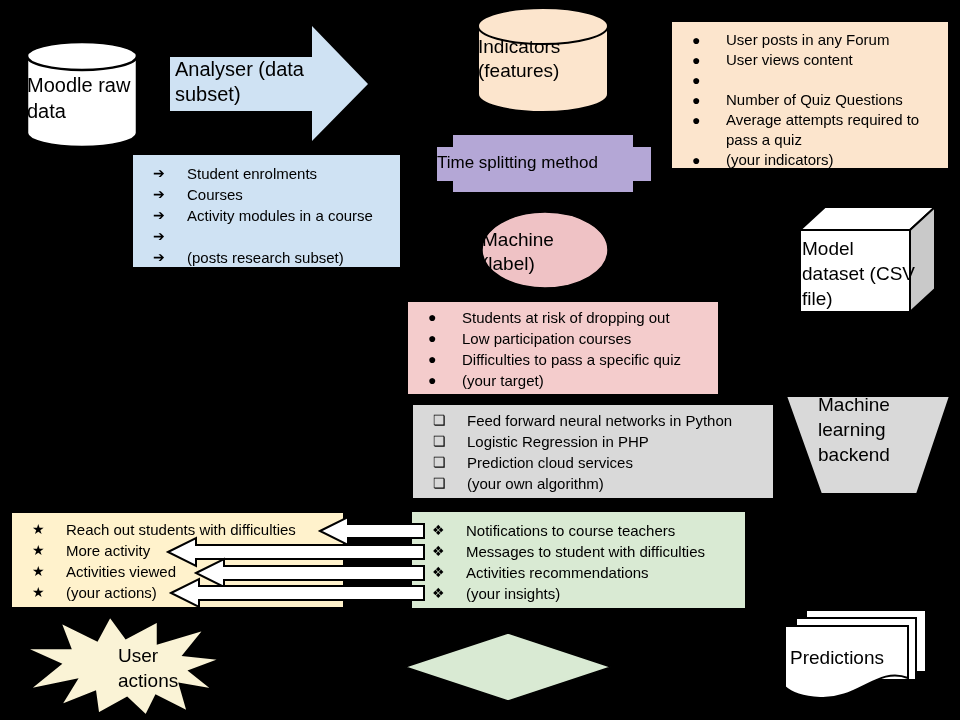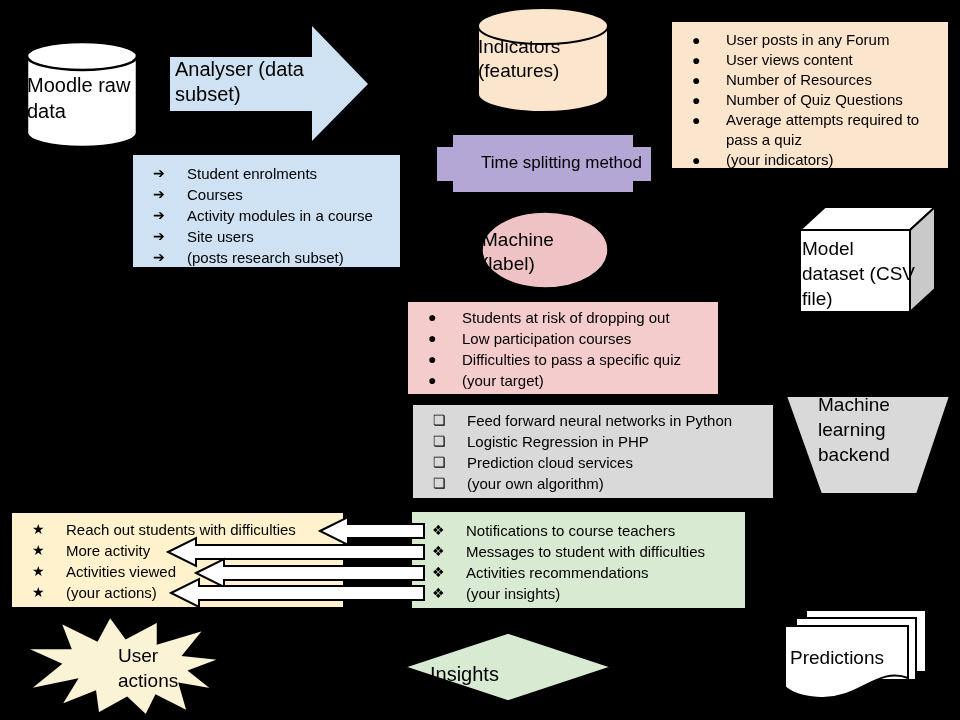--- a/index.html
+++ b/index.html
@@ -14,45 +14,44 @@
   .list-peach{left:672px;top:22px;width:276px;height:146px;background:#fce5cd;}
   .list-peach .row{line-height:20px;}
   .list-blue{left:133px;top:155px;width:267px;height:112px;background:#cfe2f3;}
   .list-pink{left:408px;top:302px;width:310px;height:92px;background:#f4cccc;padding-top:5px;}
   .list-gray{left:413px;top:405px;width:360px;height:93px;background:#d9d9d9;padding-top:5px;}
   .list-green{left:412px;top:512px;width:333px;height:96px;background:#d9ead3;}
   .list-yellow{left:12px;top:513px;width:331px;height:94px;background:#fff2cc;padding-top:6px;}
   .lbl-moodle{left:27px;top:72px;width:110px;font-size:20px;line-height:26px;}
   .lbl-analyser{left:175px;top:57px;width:160px;font-size:20px;line-height:25px;}
   .lbl-indicators{left:478px;top:35px;width:130px;line-height:24px;}
-  .lbl-timesplit{left:437px;top:153px;width:214px;font-size:17px;line-height:20px;padding-left:44px;}
+  .lbl-timesplit{left:437px;top:153px;width:214px;font-size:17px;line-height:20px;}
   .lbl-target{left:482px;top:228px;width:126px;line-height:24px;}
   .lbl-cube{left:802px;top:236px;width:118px;line-height:25px;}
   .lbl-mlbackend{left:818px;top:392px;width:100px;line-height:25px;}
   .lbl-useractions{left:90px;top:643px;width:90px;text-align:left;line-height:25px;margin-left:28px;}
-  .lbl-insights{left:430px;top:662px;width:160px;font-size:20px;}
+  .lbl-insights{left:430px;top:616px;width:160px;font-size:20px;}
   .lbl-predictions{left:790px;top:646px;width:115px;}
 </style>
 </head>
 <body>
 
 <div class="stage">
 
   <div class="list list-peach">
       <div class="row">
         <span class="bullet">●</span>
         <span class="item-text">User posts in any Forum</span>
       </div>
       <div class="row">
         <span class="bullet">●</span>
         <span class="item-text">User views content</span>
       </div>
       <div class="row">
         <span class="bullet">●</span>
-        <span class="item-text">Number of Resources</span>
       </div>
       <div class="row">
         <span class="bullet">●</span>
         <span class="item-text">Number of Quiz Questions</span>
       </div>
       <div class="row">
         <span class="bullet">●</span>
         <span class="item-text">Average attempts required to pass a quiz</span>
       </div>
       <div class="row">
@@ -68,21 +67,20 @@
       <div class="row">
         <span class="bullet">➔</span>
         <span class="item-text">Courses</span>
       </div>
       <div class="row">
         <span class="bullet">➔</span>
         <span class="item-text">Activity modules in a course</span>
       </div>
       <div class="row">
         <span class="bullet">➔</span>
-        <span class="item-text">Site users</span>
       </div>
       <div class="row">
         <span class="bullet">➔</span>
         <span class="item-text">(posts research subset)</span>
       </div>
     </div>
   <div class="list list-pink">
       <div class="row">
         <span class="bullet">●</span>
         <span class="item-text">Students at risk of dropping out</span>

